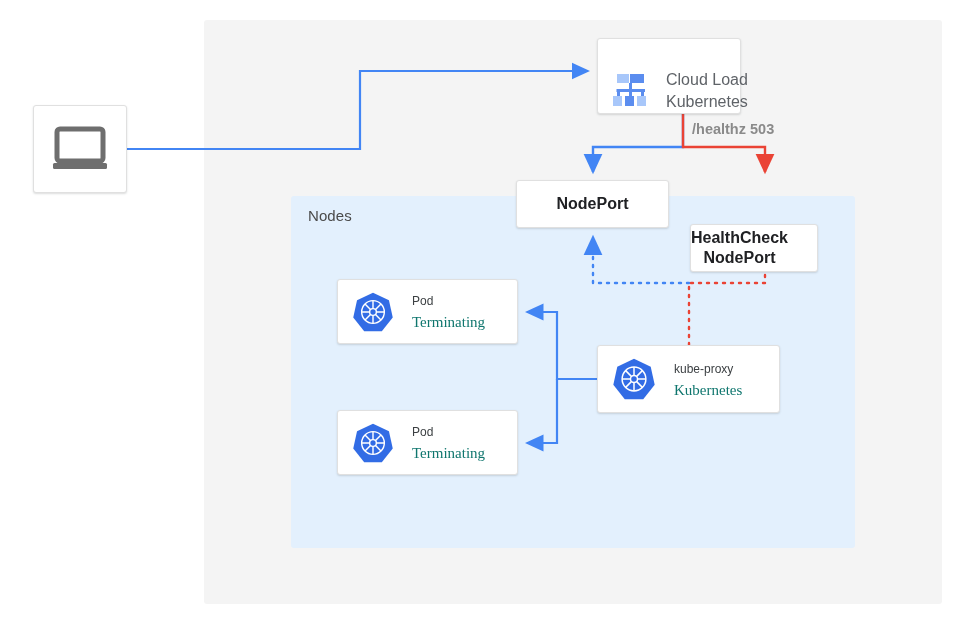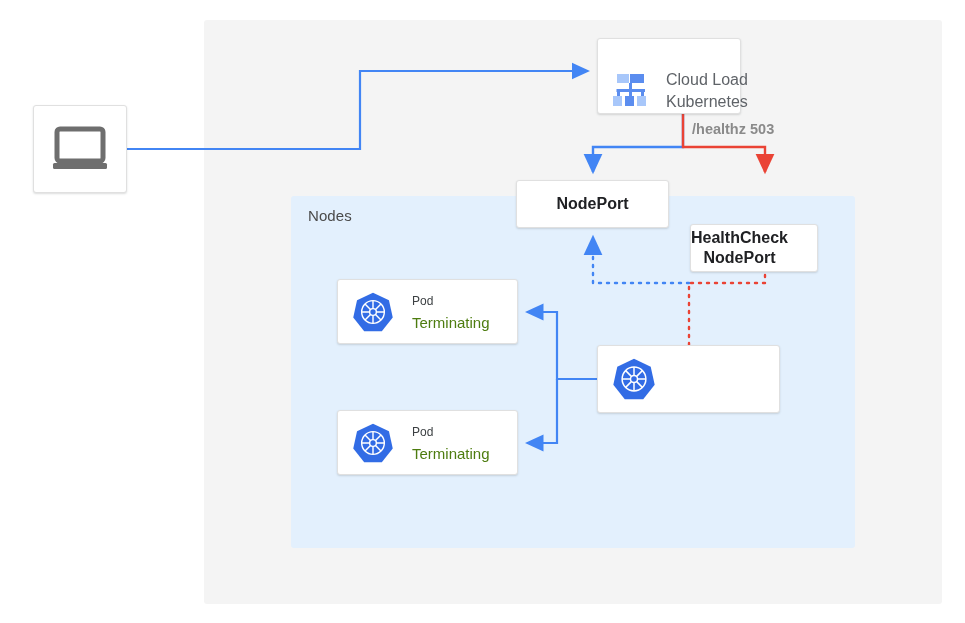--- a/index.html
+++ b/index.html
@@ -71,23 +71,24 @@
     justify-content: center;
   }
   .title-line {
     font-size: 12px;
     color: #3c4043;
     line-height: 22px;
     white-space: nowrap;
   }
   .sub-line {
     font-size: 15px;
-    color: #4d7c0f;
+    color: #0f766e;
     line-height: 21px;
     white-space: nowrap;
+    font-family: Liberation Serif, serif;
   }
   
   #client-card {
     left: 33px;
     top: 105px;
     width: 94px;
     height: 88px;
     justify-content: center;
   }
   #lb-card {
@@ -291,15 +292,19 @@
         <g fill="none" stroke="#ffffff" stroke-width="3.4">
           <circle cx="50" cy="50" r="27"></circle>
           <circle cx="50" cy="50" r="8"></circle>
           <path d="M50,23 L50,42 M50,58 L50,77
                    M23,50 L42,50 M58,50 L77,50
                    M31,31 L44,44 M56,56 L69,69
                    M69,31 L56,44 M44,56 L31,69"></path>
         </g>
       </svg>
     </span>
+    <span class="card-text">
+      <span class="title-line">kube-proxy</span>
+      <span class="sub-line">Kubernetes</span>
+    </span>
   </div>
 
 </div>
 
 </body></html>

